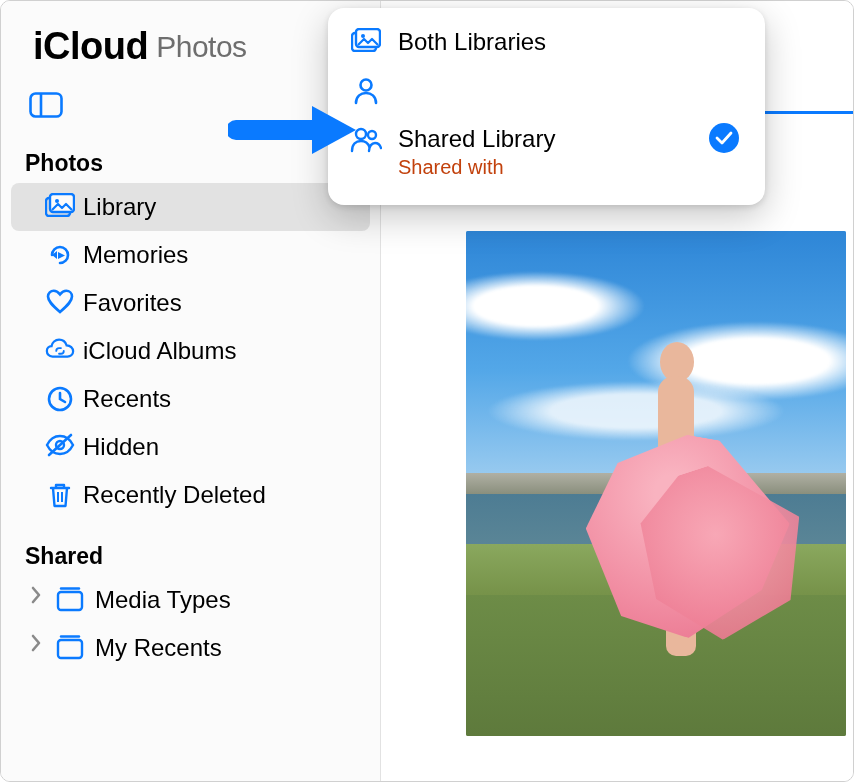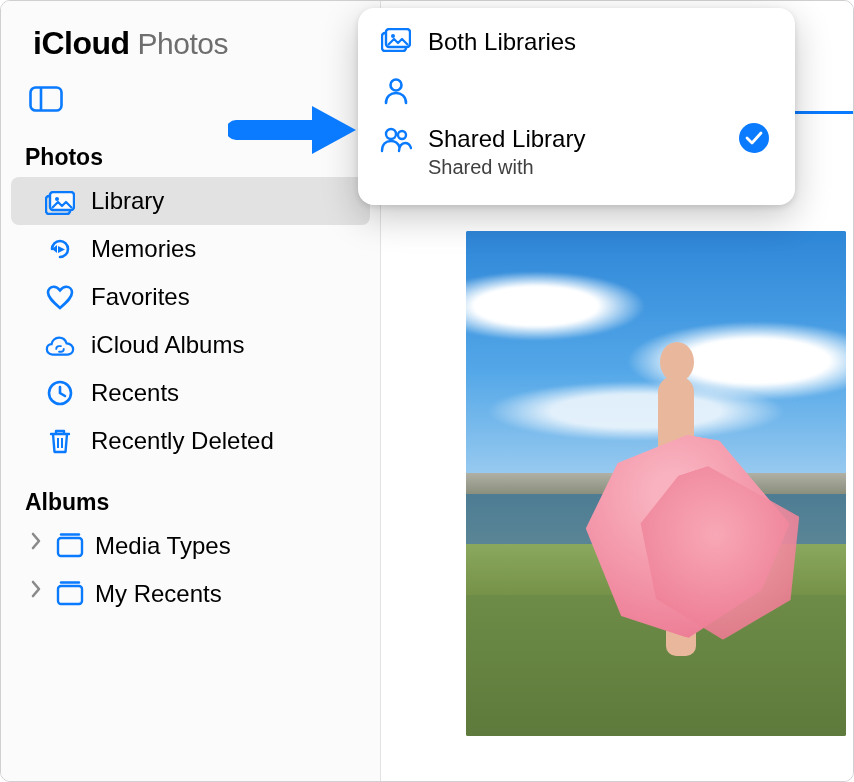--- a/index.html
+++ b/index.html
@@ -26,43 +26,43 @@
     display: flex;
     flex-direction: column;
   }
   .sidebar-header {
     display: flex;
     align-items: center;
     gap: 8px;
     padding: 24px 20px 6px 24px;
   }
   .apple-logo { font-size: 30px; line-height: 1; }
-  .brand-icloud { font-size: 32px; font-weight: 700; letter-spacing: -0.5px; }
+  .brand-icloud { font-size: 38px; font-weight: 700; letter-spacing: -0.5px; }
   .brand-app { font-size: 30px; font-weight: 400; color: #6e6e6e; letter-spacing: -0.5px; }
   .toolbar {
     padding: 14px 10px 18px 24px;
   }
   .toggle-sidebar-btn {
     width: 42px; height: 34px;
     display: flex; align-items: center; justify-content: center;
     border-radius: 6px;
     cursor: pointer;
   }
   .section-title {
     font-size: 23px;
     font-weight: 700;
     padding: 10px 20px 6px 24px;
     color: #000;
   }
   .section-title.albums { padding-top: 24px; }
   .nav-list { list-style: none; }
   .nav-item {
     display: flex;
-    align-items: flex-end;
-    gap: 16px;
+    align-items: flex-start;
+    gap: 8px;
     padding: 10px 20px 10px 34px;
     font-size: 24px;
     cursor: pointer;
     border-radius: 8px;
     margin: 0 10px;
   }
   .nav-item.selected { background: #e2e2e2; }
   .nav-item .icon { width: 30px; display:flex; justify-content:center; }
   .album-item {
     display: flex;
@@ -155,40 +155,40 @@
     opacity:.9;
   }
   .figure .legs {
     position:absolute; left:70px; top:160px; width:30px; height:160px;
     background:#e9b79c; border-radius:0 0 10px 10px;
   }
   
   .popover {
     position: absolute;
     top: 8px;
-    left: 358px;
+    left: 328px;
     width: 437px;
     background: #fff;
     border-radius: 16px;
     box-shadow: 0 12px 36px rgba(0,0,0,0.22), 0 2px 6px rgba(0,0,0,0.12);
     padding: 8px 8px 18px 8px;
     z-index: 50;
   }
   .popover-item {
     display: flex;
     align-items: flex-start;
     gap: 16px;
     padding: 10px 14px 8px 14px;
     border-radius: 10px;
     cursor: pointer;
   }
   .popover-item .pi-icon { width: 32px; padding-top:2px; display:flex; justify-content:center; }
   .popover-item .pi-body { flex: 1; }
   .popover-item .pi-label { font-size: 24px; line-height:1.3; }
-  .popover-item .pi-sub { font-size: 20px; color:#404040; margin-top:2px; }
+  .popover-item .pi-sub { font-size: 20px; color:#c2410c; margin-top:2px; }
   .popover-item .pi-check { width: 34px; }
   .check-badge {
     width: 30px; height: 30px; border-radius: 50%;
     background: #0a7aff; display:flex; align-items:center; justify-content:center;
   }
   
   .annot-arrow {
     position:absolute;
     top: 100px;
     left: 228px;
@@ -258,31 +258,41 @@
         <span class="icon">
           <svg width="28" height="28" viewBox="0 0 28 28">
               <circle cx="14" cy="14" r="11" fill="none" stroke="#0a7aff" stroke-width="2.6"></circle>
               <path d="M14 8 L14 14 L19 17" fill="none" stroke="#0a7aff" stroke-width="2.6" stroke-linecap="round"></path>
             </svg>
         </span>
         <span>Recents</span>
       </li>
       <li class="nav-item">
         <span class="icon">
+          <svg width="30" height="24" viewBox="0 0 30 24">
+              <path d="M2 12 C5 6 10 3 15 3 C20 3 25 6 28 12 C25 18 20 21 15 21 C10 21 5 18 2 12 Z" fill="none" stroke="#0a7aff" stroke-width="2.4"></path>
+              <circle cx="15" cy="12" r="4" fill="none" stroke="#0a7aff" stroke-width="2.4"></circle>
+              <line x1="4" y1="22" x2="26" y2="2" stroke="#0a7aff" stroke-width="2.6" stroke-linecap="round"></line>
+            </svg>
+        </span>
+        <span>Hidden</span>
+      </li>
+      <li class="nav-item">
+        <span class="icon">
           <svg width="26" height="28" viewBox="0 0 26 28">
               <path d="M4 7 L22 7 M9 7 L9 4 L17 4 L17 7 M6 7 L7.5 25 L18.5 25 L20 7" fill="none" stroke="#0a7aff" stroke-width="2.4" stroke-linejoin="round" stroke-linecap="round"></path>
               <line x1="11" y1="11" x2="11" y2="21" stroke="#0a7aff" stroke-width="2"></line>
               <line x1="15" y1="11" x2="15" y2="21" stroke="#0a7aff" stroke-width="2"></line>
             </svg>
         </span>
         <span>Recently Deleted</span>
       </li>
     </ul>
 
-    <div class="section-title albums">Albums</div>
+    <div class="section-title albums">Shared</div>
     <ul class="nav-list">
       <li class="album-item">
         <span class="chevron">
           <svg width="12" height="18" viewBox="0 0 12 18">
               <path d="M3 2 L9 9 L3 16" fill="none" stroke="#8a8a8a" stroke-width="2.6" stroke-linecap="round" stroke-linejoin="round"></path>
             </svg>
         </span>
         <span class="album-icon">
           <svg width="28" height="26" viewBox="0 0 28 26">
               <rect x="2" y="6" width="24" height="18" rx="3" fill="none" stroke="#0a7aff" stroke-width="2.4"></rect>

